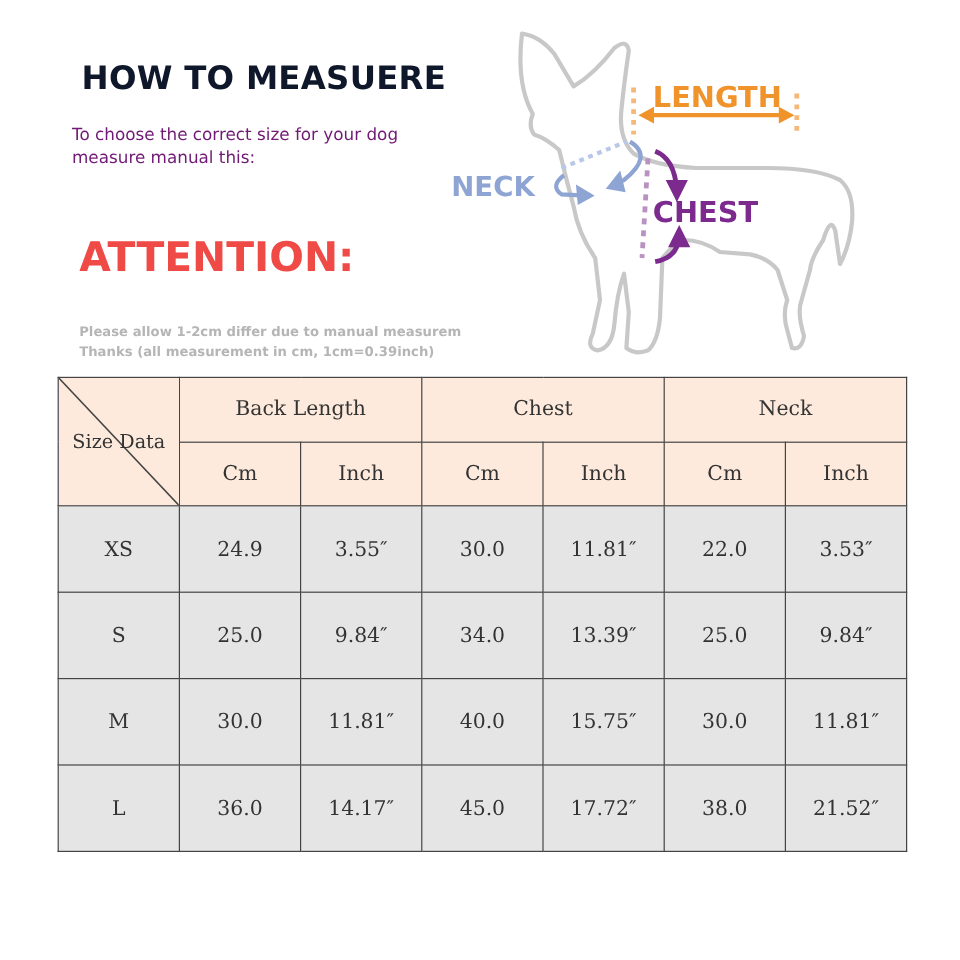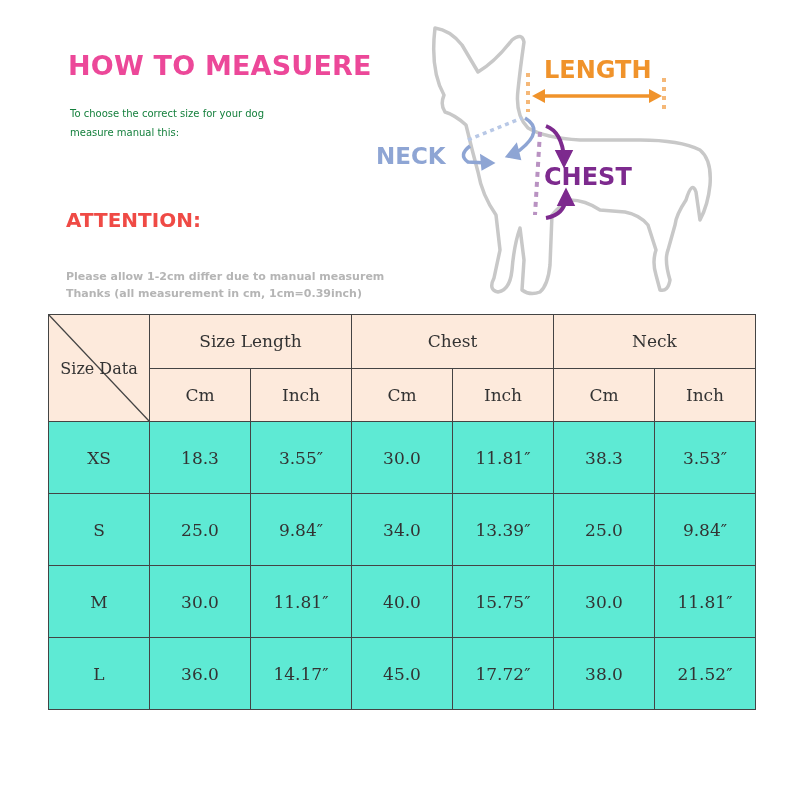--- a/index.html
+++ b/index.html
@@ -1,32 +1,32 @@
 <!DOCTYPE html>
 <html><head>
 <meta charset="utf-8">
 <style>
   html, body { margin: 0; padding: 0; background: #ffffff; }
   body { width: 800px; height: 800px; position: relative; overflow: hidden; font-family: "DejaVu Sans", sans-serif; }
 
-  .title { position: absolute; left: 68px; top: 50px; font-family: "DejaVu Sans", sans-serif; font-weight: bold; font-size: 27px; color: #ec4899; letter-spacing: 0.2px; white-space: nowrap; }
-  .subtitle { position: absolute; left: 70px; top: 104px; font-size: 10px; line-height: 19px; color: #15803d; width: 300px; }
-  .attention { position: absolute; left: 66px; top: 208px; font-weight: bold; font-size: 20px; color: #ef4a45; white-space: nowrap; }
+  .title { position: absolute; left: 68px; top: 50px; font-family: "DejaVu Sans", sans-serif; font-weight: bold; font-size: 27px; color: #0f172a; letter-spacing: 0.2px; white-space: nowrap; }
+  .subtitle { position: absolute; left: 60px; top: 104px; font-size: 14px; line-height: 19px; color: #701a75; width: 300px; }
+  .attention { position: absolute; left: 66px; top: 195px; font-weight: bold; font-size: 34px; color: #ef4a45; white-space: nowrap; }
   .note { position: absolute; left: 66px; top: 236px; font-size: 11px; line-height: 17px; color: #b5b5b5; font-weight: bold; width: 330px; white-space: nowrap; overflow: hidden; margin-top: 32px; }
 
   .dog { position: absolute; left: 360px; top: 20px; width: 370px; height: 290px; }
   .lbl { position: absolute; font-weight: bold; white-space: nowrap; }
-  .lbl-length { left: 544px; top: 56px; font-size: 24px; color: #f0932b; }
+  .lbl-length { left: 544px; top: 67px; font-size: 24px; color: #f0932b; }
   .lbl-neck { left: 376px; top: 143px; font-size: 23px; color: #8ea5d4; }
   .lbl-chest { left: 544px; top: 163px; font-size: 24px; color: #7d2a8e; }
 
   table.size { position: absolute; left: 48px; top: 314px; border-collapse: collapse; font-family: "DejaVu Serif", serif; font-size: 17px; color: #333; }
   table.size td { border: 1.5px solid #444; text-align: center; padding: 0; }
   table.size tr.h td { background: #fdeadc; height: 52px; }
-  table.size tr.d td { background: #5eead4; height: 71px; margin-top: 48px; }
+  table.size tr.d td { background: #e5e5e5; height: 71px; margin-top: 48px; }
   td.corner { position: relative; width: 100px; background: linear-gradient(to top right, #fdeadc calc(50% - 1px), #444 calc(50% - 0.5px), #444 calc(50% + 0.5px), #fdeadc calc(50% + 1px)); }
   td.corner { background: #fdeadc; }
   .diag { position: absolute; left: 0; top: 0; width: 100%; height: 100%; }
   .corner-text { position: relative; z-index: 1; font-size: 16px; }
   .col { width: 100px; }
 </style>
 </head>
 <body>
 
 <div class="title">HOW TO MEASUERE</div>
@@ -83,39 +83,39 @@
 
 <table class="size">
   <tbody>
       <tr class="h">
     <td class="corner" rowspan="2" style="height:106px;">
       <svg class="diag" viewBox="0 0 100 106" preserveAspectRatio="none">
         <line x1="0" y1="0" x2="100" y2="106" stroke="#444" stroke-width="1.3"></line>
       </svg>
       <span class="corner-text">Size Data</span>
     </td>
-    <td colspan="2">Size Length</td>
+    <td colspan="2">Back Length</td>
     <td colspan="2">Chest</td>
     <td colspan="2">Neck</td>
   </tr>
   <tr class="h">
     <td class="col">Cm</td>
     <td class="col">Inch</td>
     <td class="col">Cm</td>
     <td class="col">Inch</td>
     <td class="col">Cm</td>
     <td class="col">Inch</td>
   </tr>
   <tr class="d">
     <td>XS</td>
-    <td>18.3</td>
+    <td>24.9</td>
     <td>3.55″</td>
     <td>30.0</td>
     <td>11.81″</td>
-    <td>38.3</td>
+    <td>22.0</td>
     <td>3.53″</td>
   </tr>
   <tr class="d">
     <td>S</td>
     <td>25.0</td>
     <td>9.84″</td>
     <td>34.0</td>
     <td>13.39″</td>
     <td>25.0</td>
     <td>9.84″</td>

